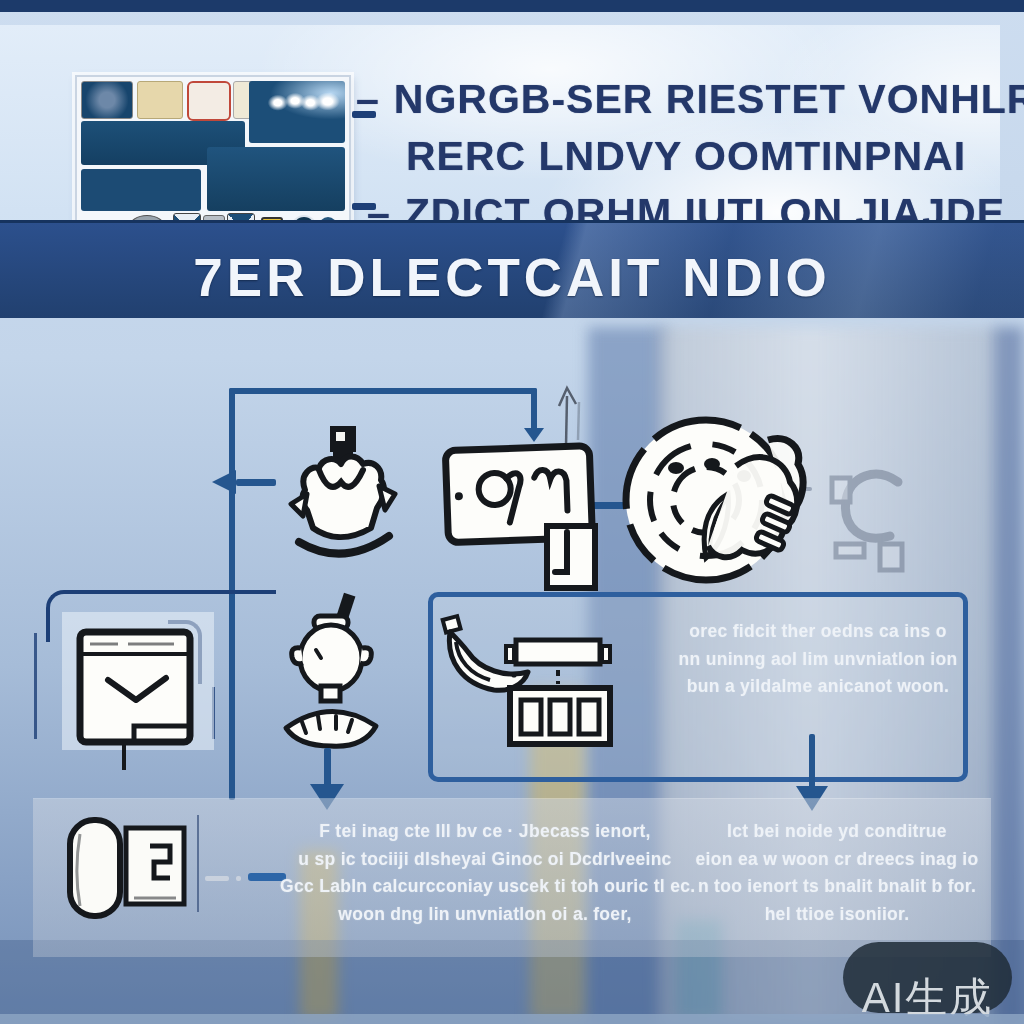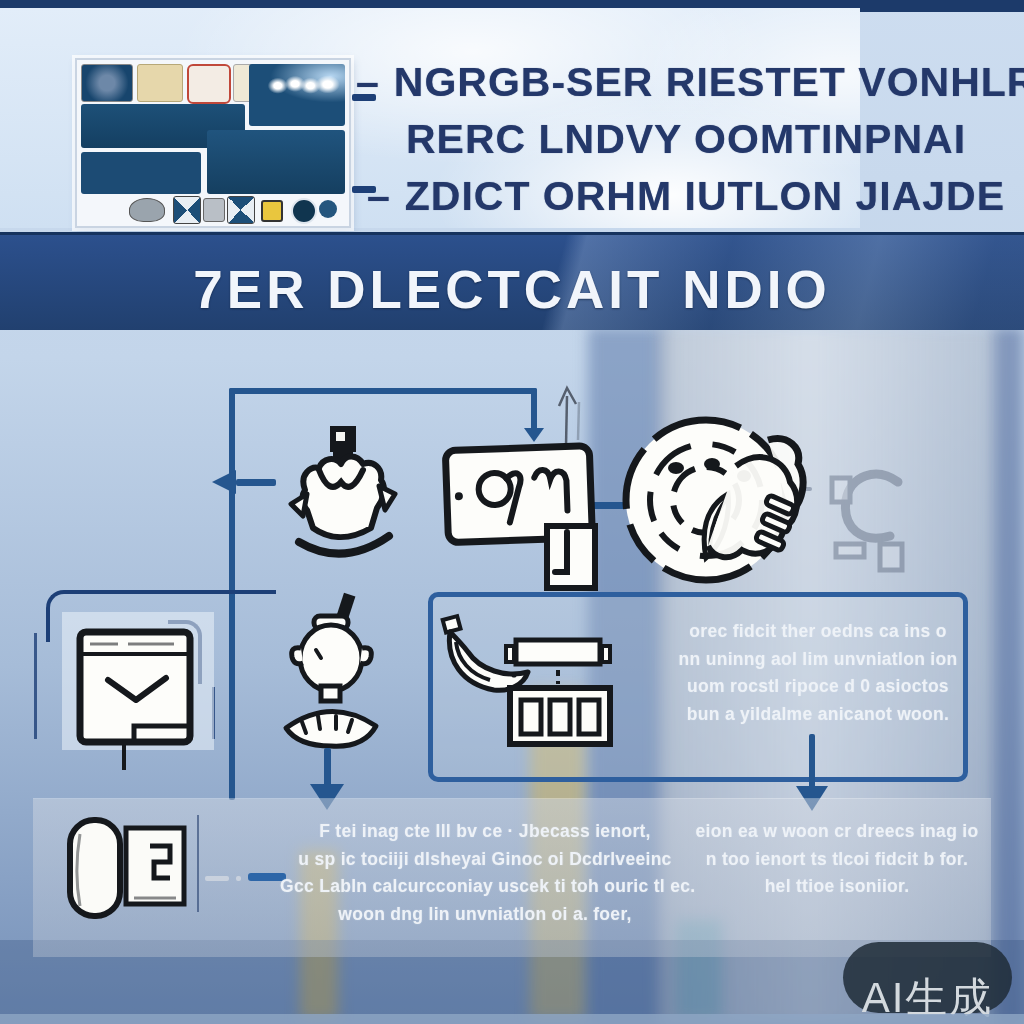--- a/index.html
+++ b/index.html
@@ -6,37 +6,37 @@
   .canvas{
     position:relative;width:1024px;height:1024px;overflow:hidden;
     font-family:"Liberation Sans",sans-serif;
     background:linear-gradient(180deg,#cdddf0 0%,#c3d5ea 35%,#a6bcd8 65%,#7590b8 100%);
   }
   .abs{position:absolute;}
   
   .top-strip{left:0;top:0;width:1024px;height:12px;background:#1c3a6a;}
   .bottom-strip{left:0;top:1014px;width:1024px;height:10px;background:#8fa6c4;opacity:.8;}
   
-  .header{left:0;top:8px;width:860px;height:220px;
+  .header{left:0;top:25px;width:1000px;height:220px;
     background:
       radial-gradient(340px 150px at 78% 85%, rgba(255,255,255,.95), rgba(255,255,255,0) 70%),
       radial-gradient(420px 160px at 55% 20%, rgba(255,255,255,.8), rgba(255,255,255,0) 70%),
       radial-gradient(300px 140px at 98% 30%, rgba(255,255,255,.75), rgba(255,255,255,0) 70%),
       linear-gradient(180deg,#e2edf9,#cfe0f2);}
   .collage{left:75px;top:50px;width:272px;height:166px;background:#f4f7fb;
     border:2px solid #c9d4e2;box-shadow:0 0 0 3px rgba(255,255,255,.7), 2px 3px 8px rgba(60,90,140,.25);}
   .collage .t{position:absolute;border-radius:3px;}
   .dash-h{background:#1d3f77;height:7px;border-radius:2px;}
   .hdr-lines{left:356px;top:46px;width:660px;height:176px;color:#24386a;
     font-weight:700;font-size:41px;line-height:57px;letter-spacing:1px;text-align:center;
     text-shadow:0 0 1px rgba(36,56,106,.6);white-space:nowrap;}
   .hdr-line{display:block;}
   .hdr-line .b{margin-right:14px;}
   
-  .banner{left:0;top:232px;width:1024px;height:95px;
+  .banner{left:0;top:220px;width:1024px;height:95px;
     background:
       linear-gradient(105deg, rgba(255,255,255,0) 54%, rgba(150,175,215,.35) 56%, rgba(70,100,150,.25) 70%, rgba(160,185,220,.3) 84%, rgba(70,100,150,.3) 95%),
       linear-gradient(180deg,#2c508d,#21406f);
     border-top:3px solid #16335e;}
   .banner-title{width:100%;text-align:center;margin-top:24px;color:#f1f5fb;
     font-size:53px;font-weight:700;letter-spacing:4px;white-space:nowrap;
     text-shadow:0 1px 2px rgba(10,25,50,.6);}
   
   .band{filter:blur(7px);}
   
@@ -223,21 +223,20 @@
     <rect x="12" y="10" width="84" height="24" fill="#fdfdfa" stroke="#15181c" stroke-width="5"></rect>
     <line x1="54" y1="40" x2="54" y2="54" stroke="#15181c" stroke-width="4" stroke-dasharray="6 5"></line>
     <rect x="6" y="58" width="100" height="56" fill="#fdfdfa" stroke="#15181c" stroke-width="6"></rect>
     <rect x="17" y="70" width="20" height="34" fill="none" stroke="#15181c" stroke-width="5"></rect>
     <rect x="46" y="70" width="20" height="34" fill="none" stroke="#15181c" stroke-width="5"></rect>
     <rect x="75" y="70" width="20" height="34" fill="none" stroke="#15181c" stroke-width="5"></rect>
   </svg>
   <div class="para" style="left:668px;top:618px;width:300px;">
     <div>orec fidcit ther oedns ca ins o</div>
     <div>nn uninng aol lim unvniatlon ion</div>
-    <div>uom rocstl ripoce d 0 asioctos</div>
     <div>bun a yildalme anicanot woon.</div>
   </div>
   <div class="abs line" style="left:809px;top:734px;width:6px;height:54px;"></div>
   <div class="arrow-head" style="left:796px;top:786px;border-left:16px solid transparent;border-right:16px solid transparent;border-top:25px solid #25568f;"></div>
 
   <div class="abs grey-band"></div>
 
   <svg class="abs" style="left:64px;top:816px;" width="132" height="104" viewBox="0 0 132 104">
     <rect x="6" y="4" width="50" height="96" rx="24" fill="#fbfbf8" stroke="#15181c" stroke-width="6"></rect>
     <path d="M16,18 C12,42 12,68 16,90" fill="none" stroke="#15181c" stroke-width="3" opacity=".45"></path>
@@ -251,22 +250,23 @@
   <div class="abs" style="left:248px;top:873px;width:38px;height:8px;background:#2d66a8;border-radius:3px;"></div>
 
   <div class="para" style="left:280px;top:818px;width:410px;">
     <div>F tei inag cte lll bv ce · Jbecass ienort,</div>
     <div>u sp ic tociiji dlsheyai  Ginoc oi Dcdrlveeinc</div>
     <div>Gcc Labln calcurcconiay uscek ti toh ouric tl ec.</div>
     <div>woon dng lin unvniatlon oi a. foer,</div>
   </div>
 
   <div class="para" style="left:684px;top:818px;width:306px;">
+    <div>Ict bei noide yd conditrue</div>
     <div>eion ea w woon cr dreecs inag io</div>
-    <div>n too ienort ts tlcoi fidcit b for.</div>
+    <div>n too ienort ts bnalit bnalit b for.</div>
     <div>hel ttioe isoniior.</div>
   </div>
 
   <div class="abs wm">
     <span>AI生成</span>
   </div>
 
   <div class="abs bottom-strip"></div>
 </div>
 

